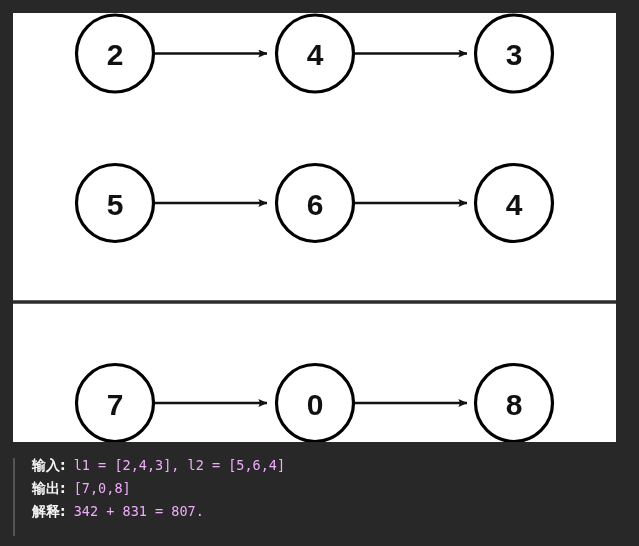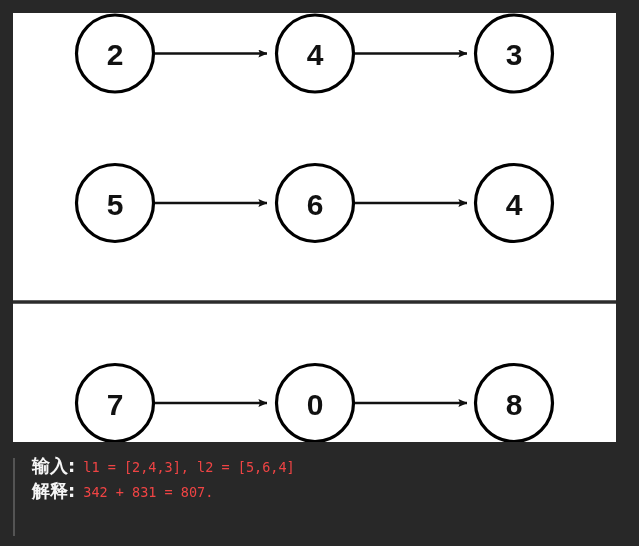--- a/index.html
+++ b/index.html
@@ -87,24 +87,24 @@
     font-family: "DejaVu Sans Mono", "Liberation Mono", monospace;
     font-size: 13.5px;
     line-height: 23px;
     white-space: pre;
     color: #b9b9b9;
   }
   .caption-key {
     color: #f5f5f5;
     font-family: "DejaVu Sans", "Liberation Sans", sans-serif;
     font-weight: 700;
-    font-size: 18px;
+    font-size: 14px;
   }
   .caption-val {
-    color: #ef4444;
+    color: #f0abfc;
   }
 </style>
 </head>
 <body>
 
 <div class="page">
 
   <div class="diagram-panel">
     <svg class="diagram-svg" viewBox="0 0 603 429">
 
@@ -172,19 +172,20 @@
 
     </svg>
   </div>
 
   <div class="caption-block">
     <div class="caption-rule"></div>
     <div class="caption-lines">
 
       <div class="caption-line"><span class="caption-key">输入:</span><span class="caption-val"> l1 = [2,4,3], l2 = [5,6,4]</span></div>
 
+      <div class="caption-line"><span class="caption-key">输出:</span><span class="caption-val"> [7,0,8]</span></div>
 
       <div class="caption-line"><span class="caption-key">解释:</span><span class="caption-val"> 342 + 831 = 807.</span></div>
 
     </div>
   </div>
 
 </div>
 
 </body></html>

